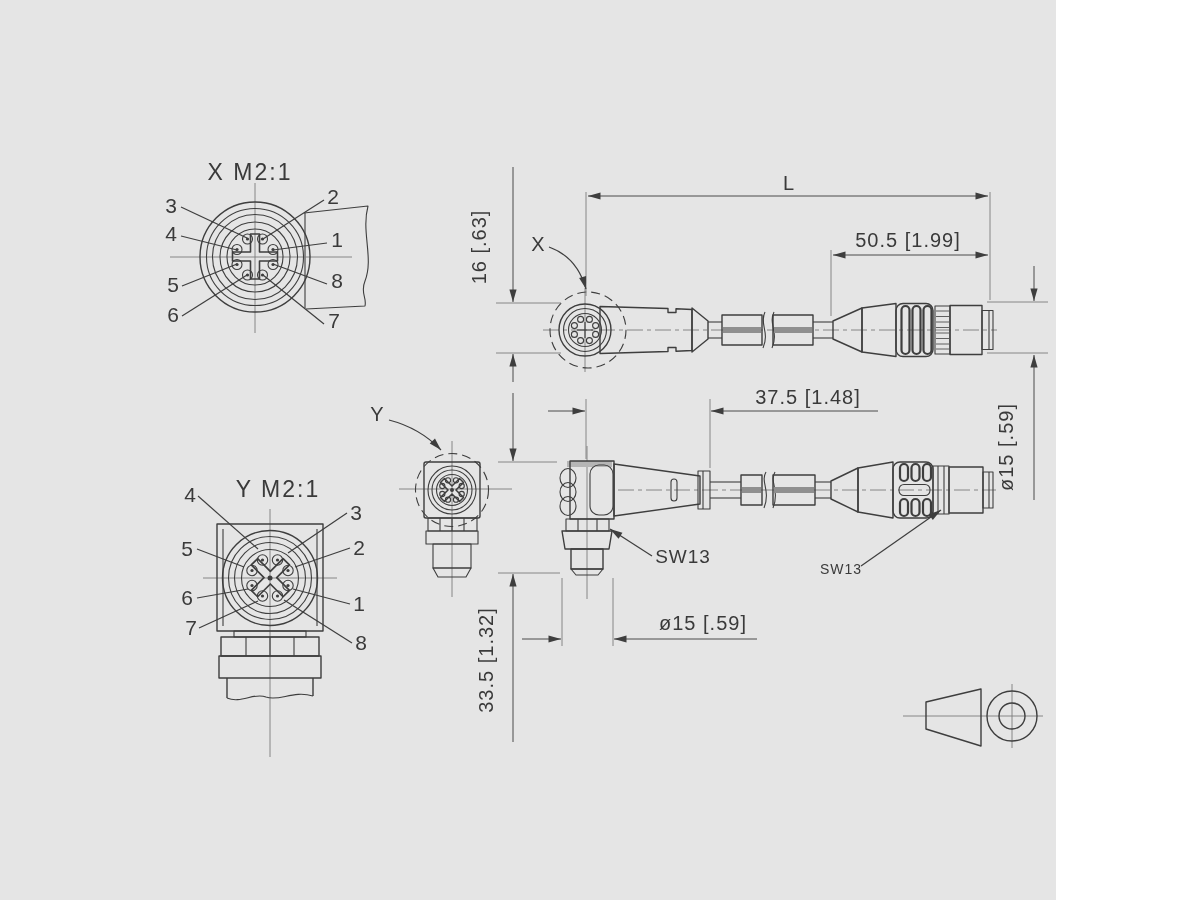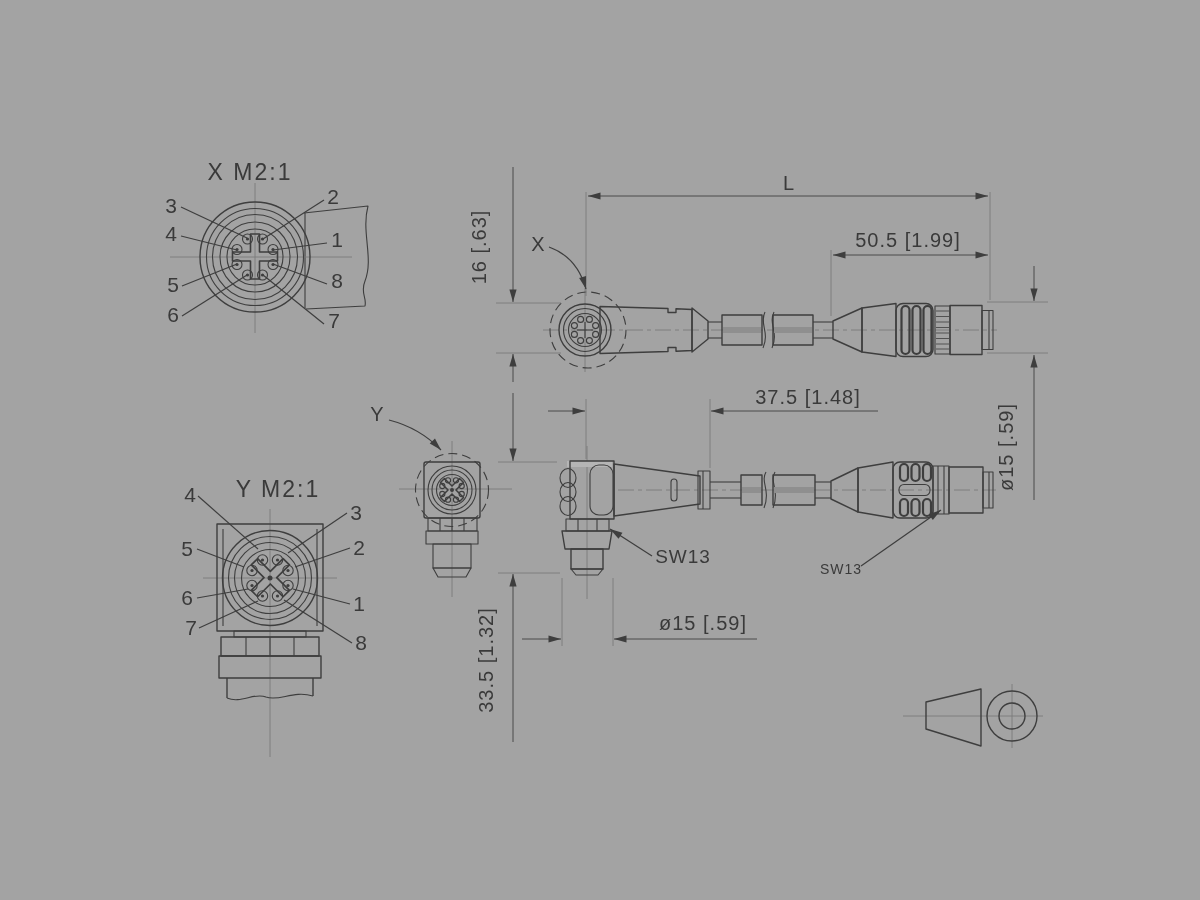--- a/index.html
+++ b/index.html
@@ -1,16 +1,16 @@
 <!DOCTYPE html>
 <html><head>
 <meta charset="utf-8">
 <style>
   html,body{margin:0;padding:0;background:#ffffff;}
-  .stage{width:1200px;height:900px;background:#a3a3a3;position:relative;overflow:hidden;}
+  .stage{width:1056px;height:900px;background:#e5e5e5;position:relative;overflow:hidden;}
   svg text{fill:#3a3a3a;font-family:"Liberation Sans",sans-serif;}
   .ol{fill:none;stroke:#3e3e3e;stroke-width:1.4;stroke-linejoin:round;}
   .ol2{fill:none;stroke:#3e3e3e;stroke-width:1.1;stroke-linejoin:round;}
   .rib{fill:none;stroke:#3e3e3e;stroke-width:2.2;}
   .thin{fill:none;stroke:#7a7a7a;stroke-width:0.9;}
   .cl{fill:none;stroke:#7a7a7a;stroke-width:0.9;stroke-dasharray:16 4 4 4;}
   .dash{fill:none;stroke:#3e3e3e;stroke-width:1.1;stroke-dasharray:9 5;}
   .dim{fill:none;stroke:#4a4a4a;stroke-width:1;}
   .lead{fill:none;stroke:#3e3e3e;stroke-width:1.2;}
   .band{fill:#8f8f8f;stroke:none;}

